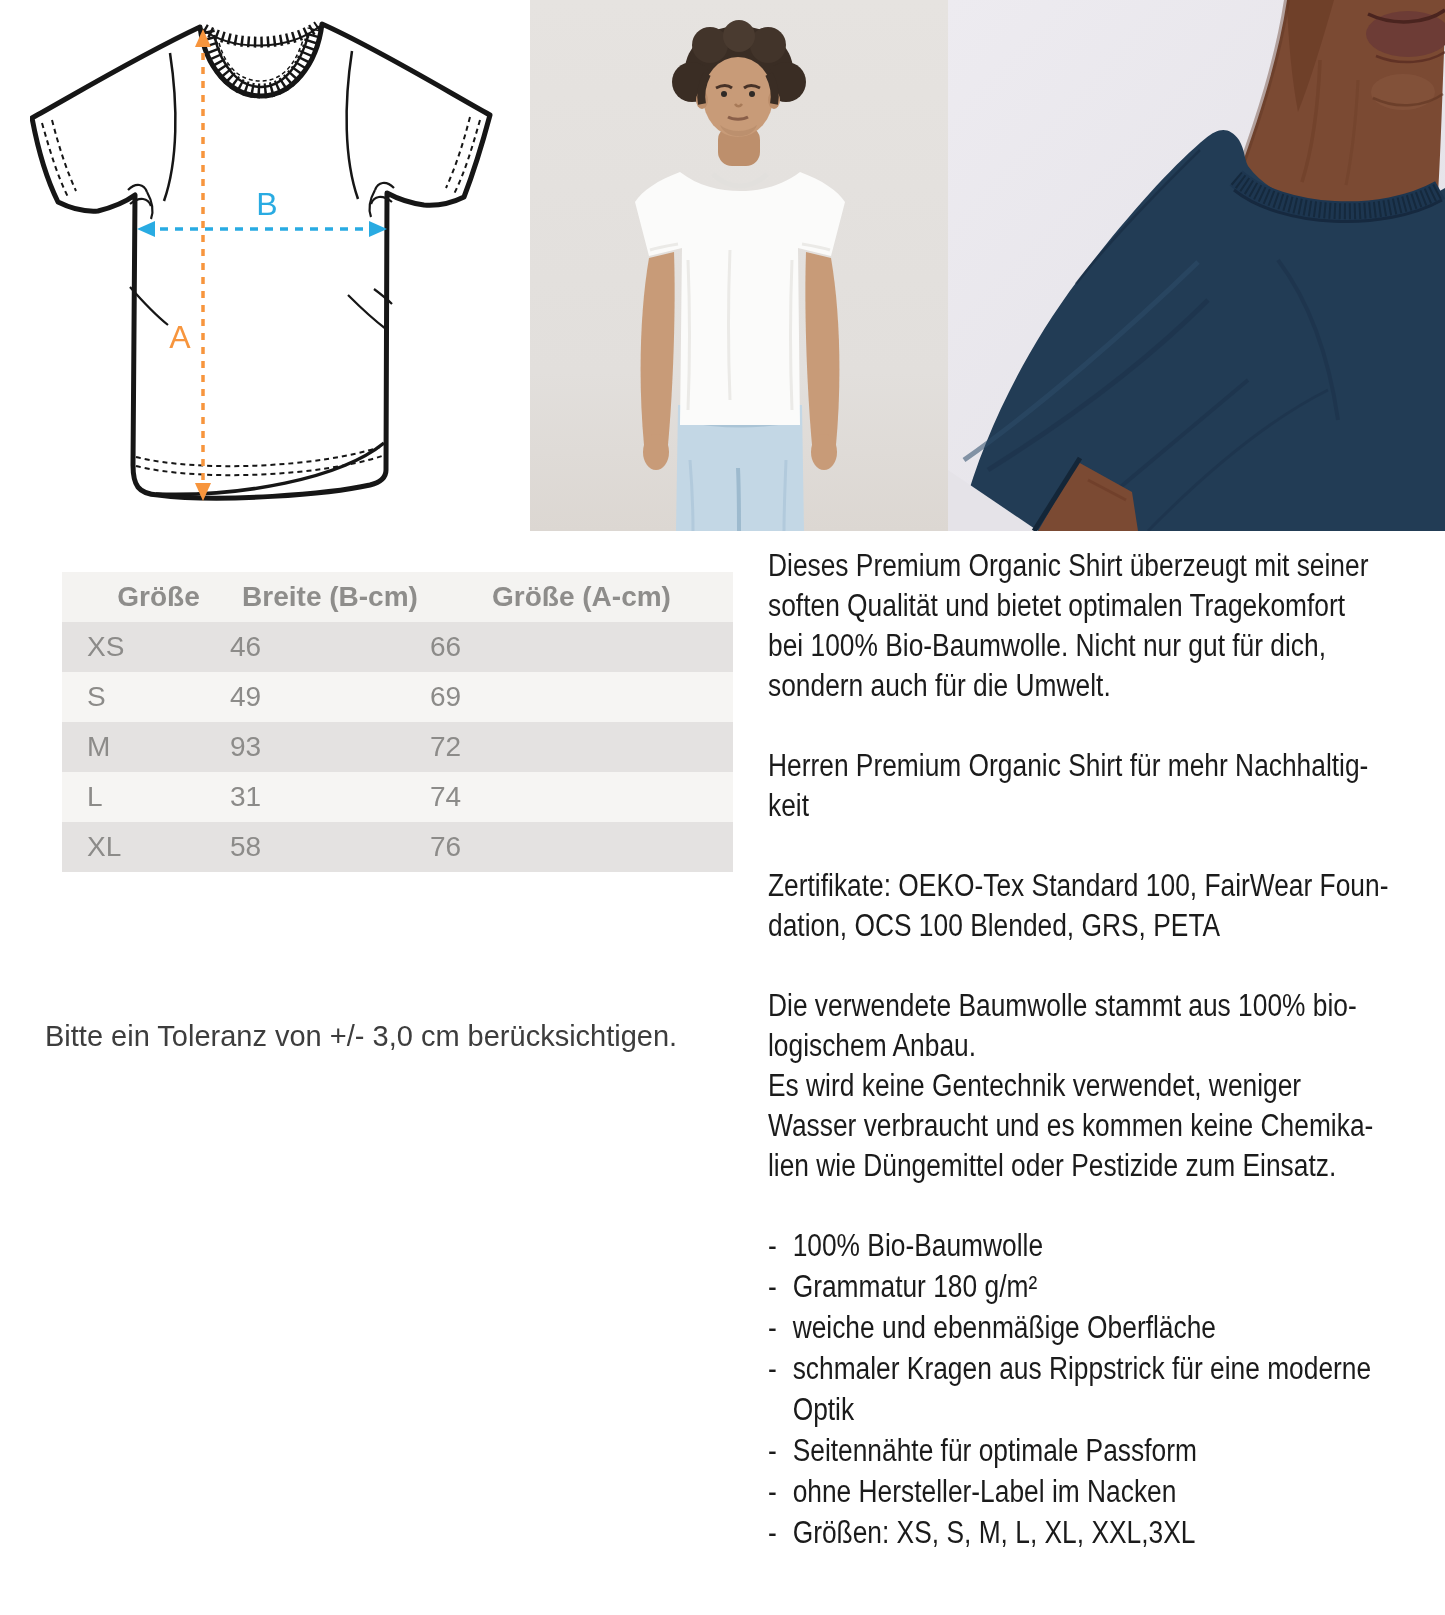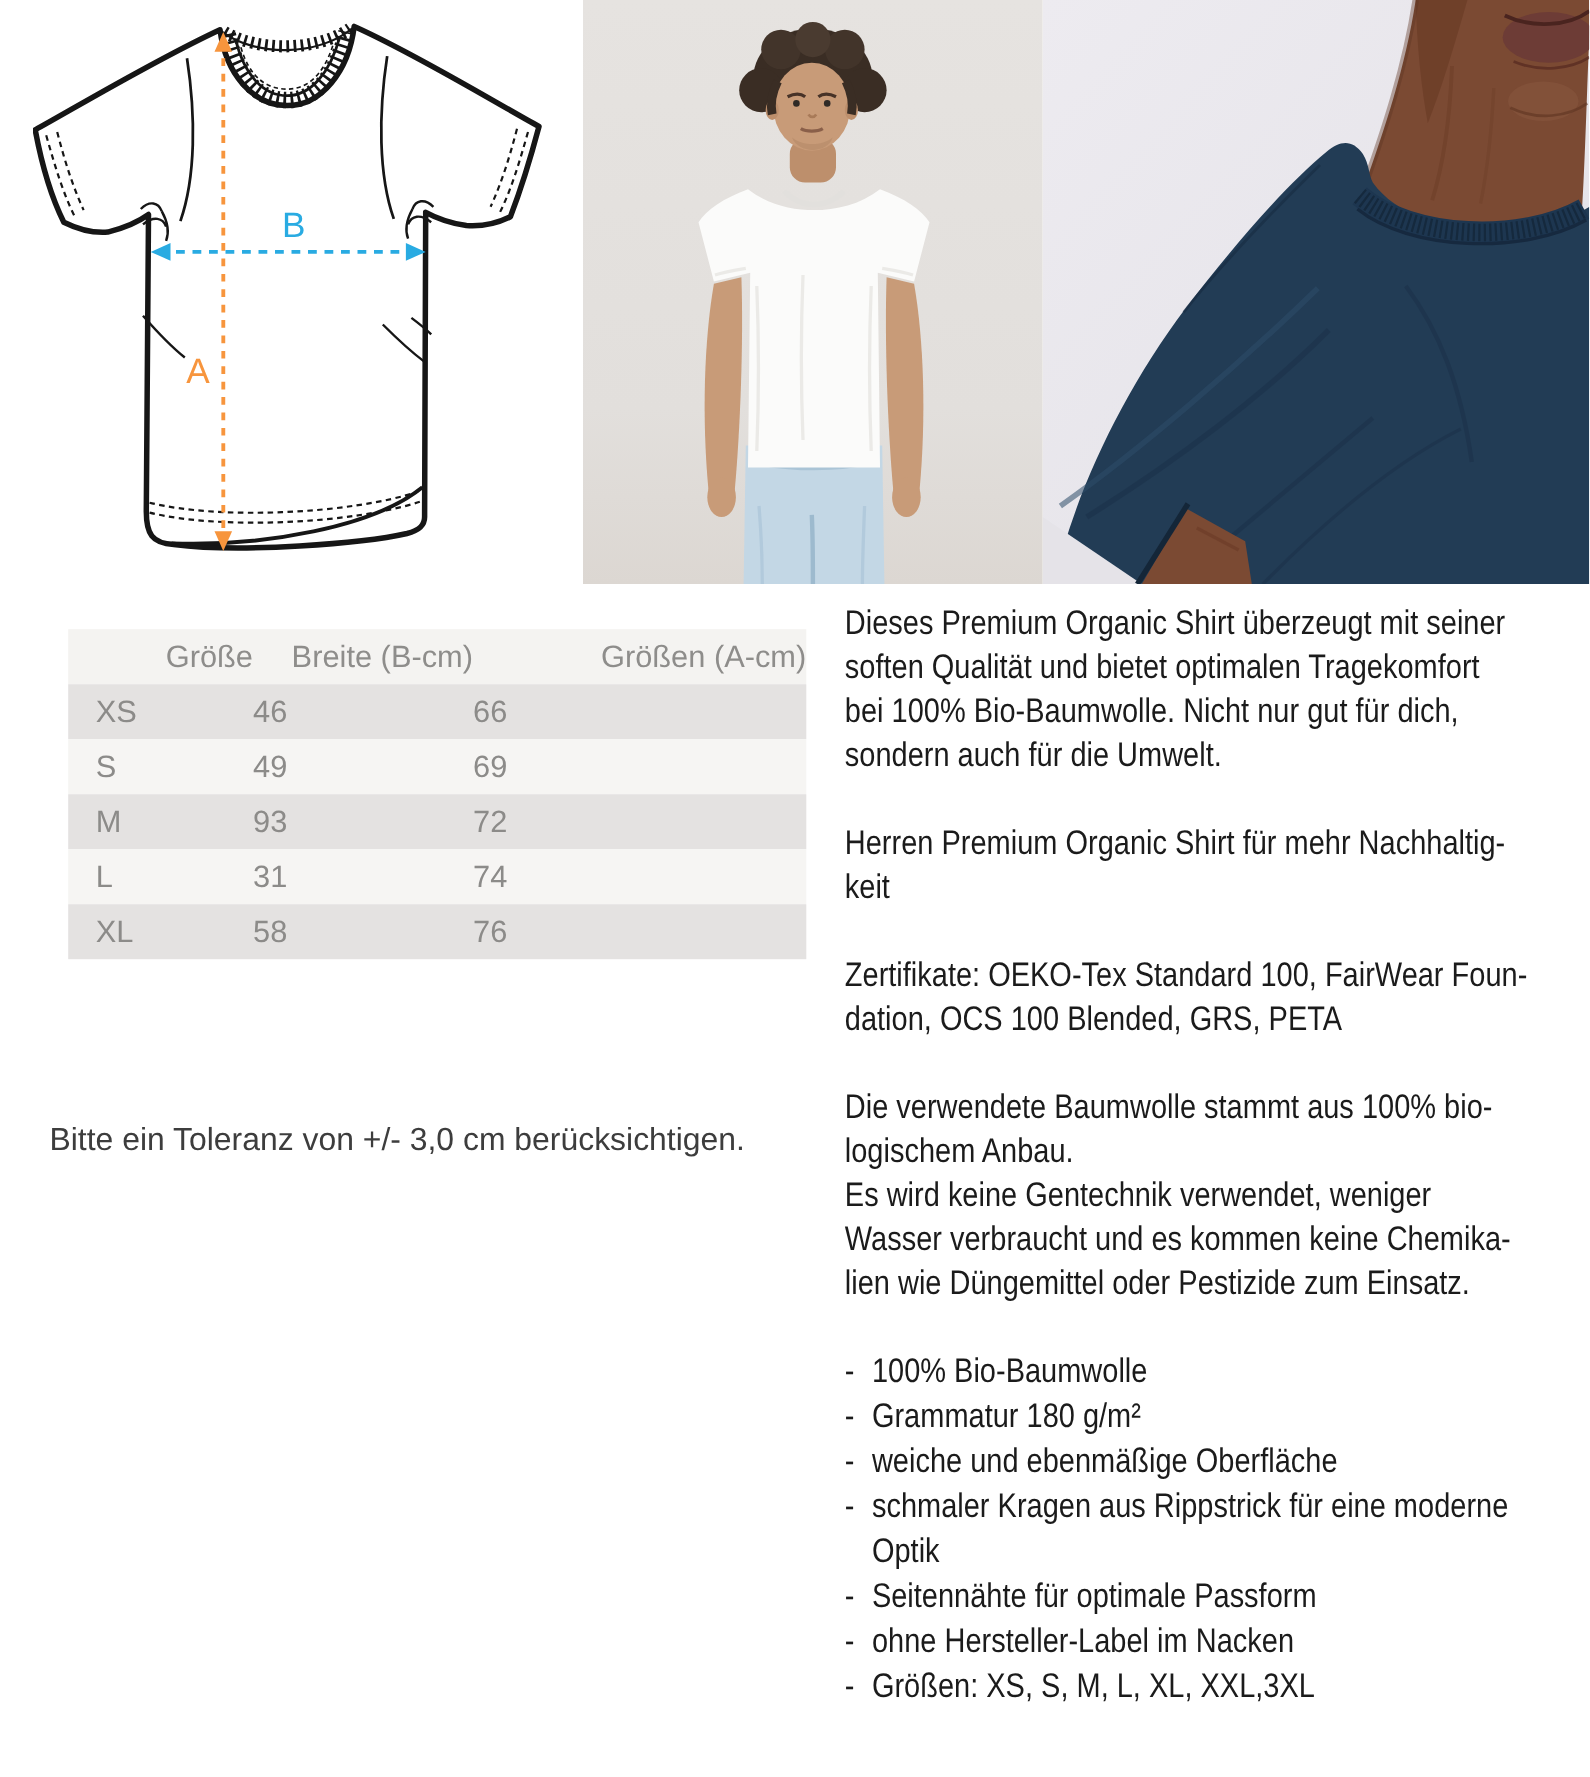--- a/index.html
+++ b/index.html
@@ -9,21 +9,21 @@
   
   .diagram-box{position:absolute;left:30px;top:5px;width:465px;height:505px;}
   .photo-model{position:absolute;left:530px;top:0;width:418px;height:531px;}
   .photo-detail{position:absolute;left:948px;top:0;width:497px;height:531px;}
   .diagram-box svg,.photo-model svg,.photo-detail svg{display:block;width:100%;height:100%;}
 
   
   table.size-table{position:absolute;left:62px;top:572px;width:671px;border-collapse:collapse;
         table-layout:fixed;font-size:28px;color:#8c8b89;}
   table.size-table col.c1{width:168px;} table.size-table col.c2{width:200px;} table.size-table col.c3{width:303px;}
-  table.size-table th{font-weight:normal;text-align:right;height:50px;background:#f4f3f1;color:#8e8d8b;padding:0;}
+  table.size-table th{font-weight:bold;text-align:center;height:50px;background:#f4f3f1;color:#8e8d8b;padding:0;}
   table.size-table td{height:50px;padding:0;margin-left:35px;}
   table.size-table th.first,table.size-table td.first{padding-left:25px;}
   table.size-table tbody tr:nth-child(odd) td{background:#e4e2e1;}
   table.size-table tbody tr:nth-child(even) td{background:#f6f5f3;}
 
   .tolerance{position:absolute;left:45px;top:1020px;font-size:29px;color:#3d3d3d;white-space:nowrap;}
 
   
   .description{position:absolute;left:768px;top:546px;width:790px;
         transform:scaleX(0.85);transform-origin:left top;
@@ -229,21 +229,21 @@
   <table class="size-table">
     <colgroup>
         <col class="c1">
         <col class="c2">
         <col class="c3">
       </colgroup>
     <thead>
       <tr>
         <th class="first">Größe</th>
         <th>Breite (B-cm)</th>
-        <th>Größen (A-cm)</th>
+        <th>Größe (A-cm)</th>
       </tr>
     </thead>
     <tbody id="size-rows">
         <tr>
           <td class="first">XS</td>
           <td>46</td>
           <td>66</td>
         </tr>
         <tr>
           <td class="first">S</td>

